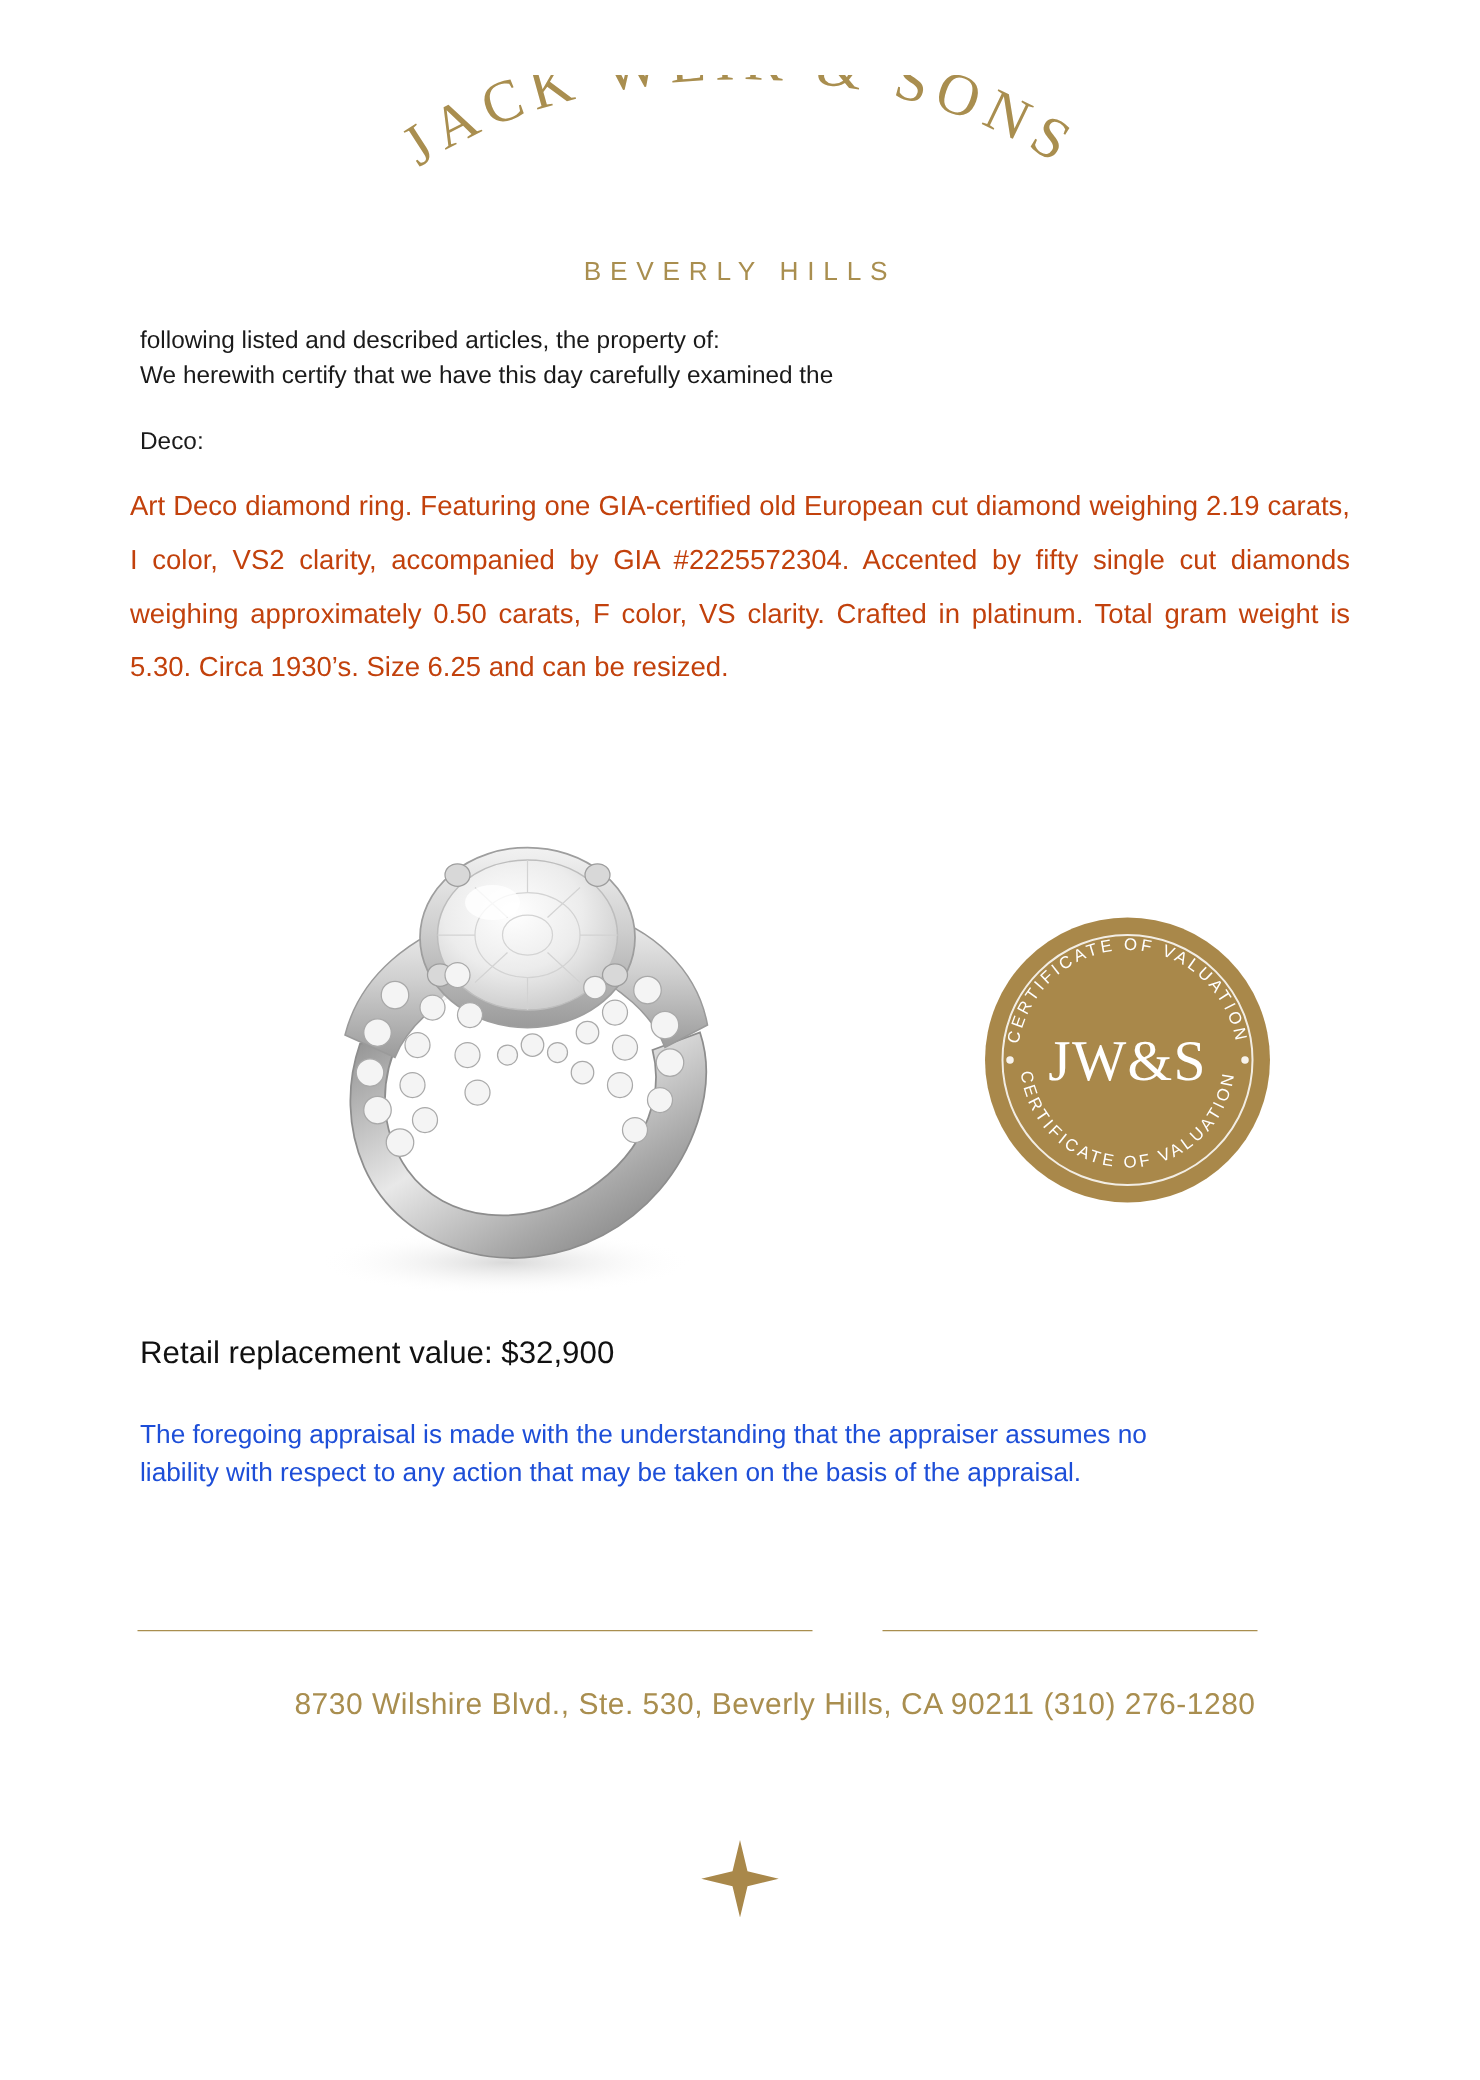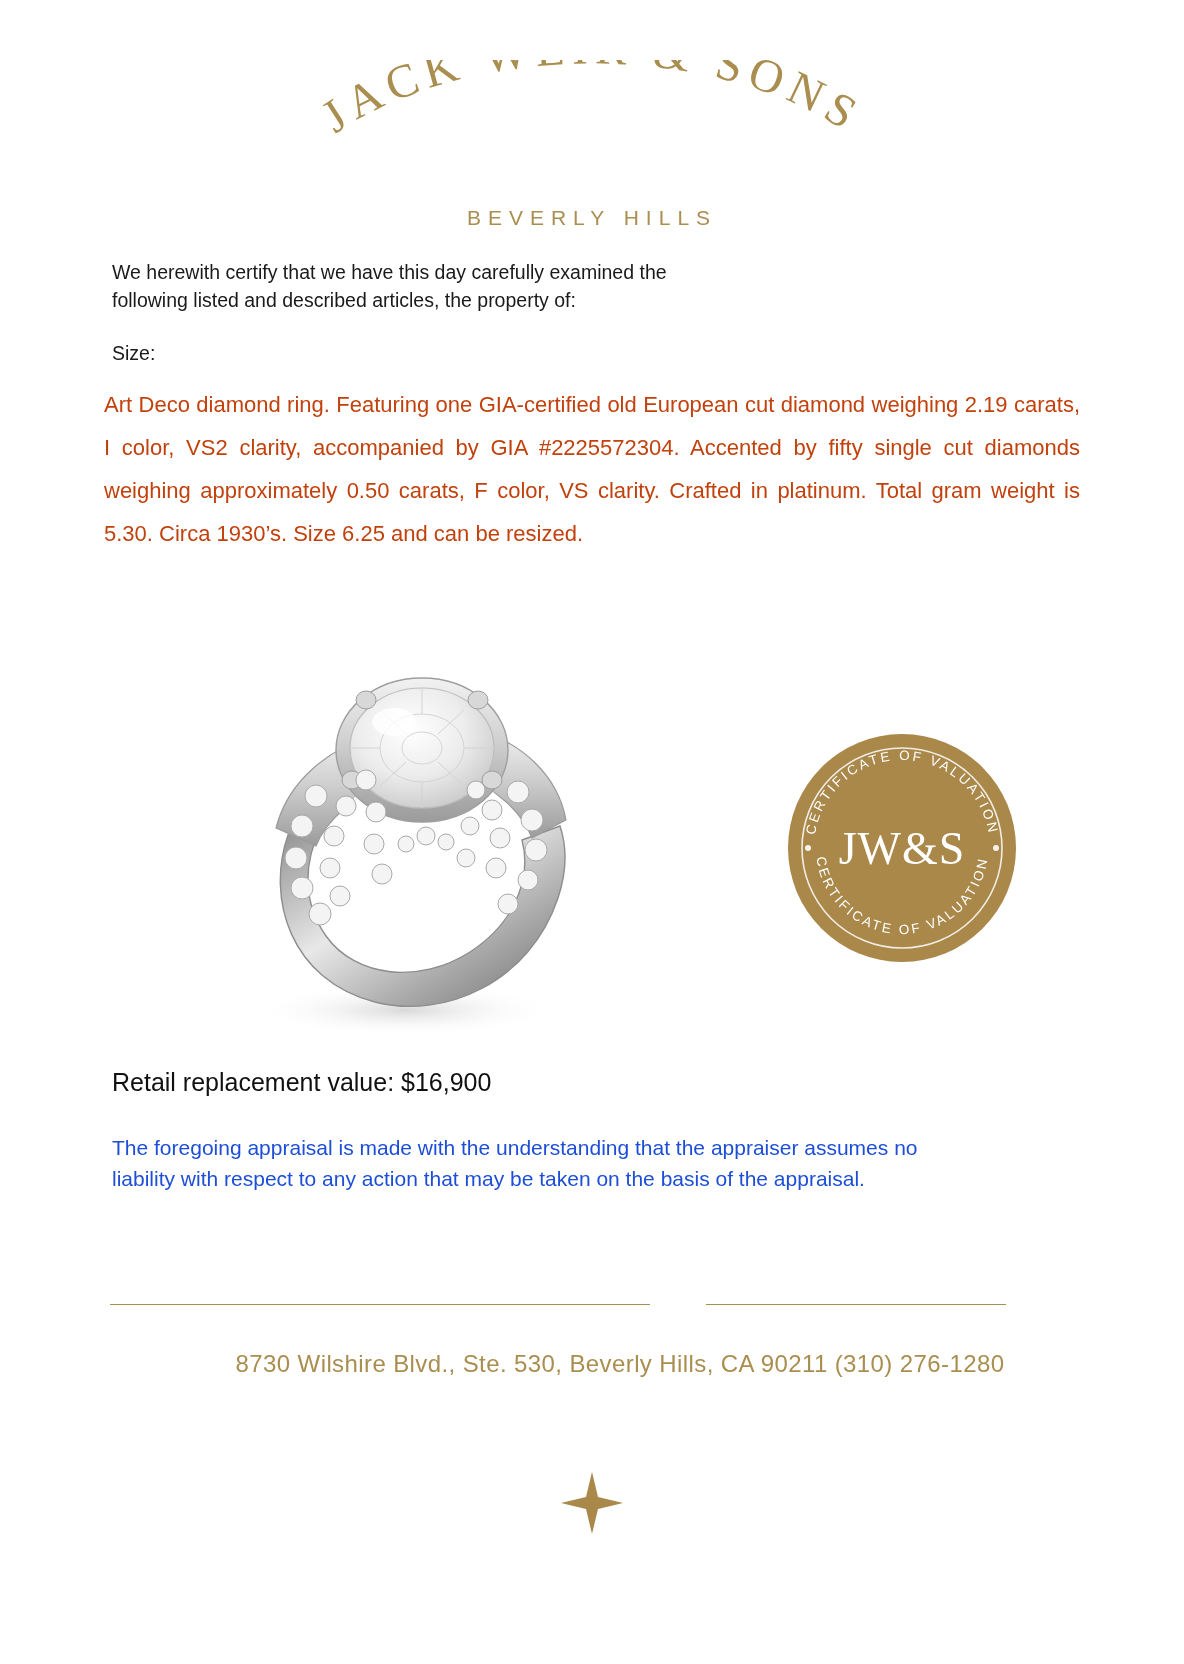--- a/index.html
+++ b/index.html
@@ -146,26 +146,26 @@
     </defs>
     <text font-family="'Liberation Serif', serif" font-size="47" fill="#a98e4f" letter-spacing="7">
       <textPath href="#arcpath" startOffset="50%" text-anchor="middle">JACK WEIR &amp; SONS</textPath>
     </text>
   </svg>
   <div class="brand-sub">BEVERLY HILLS</div>
 </div>
 
 <div class="content">
   <div class="intro">
+    <div>following listed and described articles, the property of:</div>
     <div>We herewith certify that we have this day carefully examined the</div>
-    <div>following listed and described articles, the property of:</div>
   </div>
 
   <div class="fields">
-    <div>Size:</div>
+    <div>Deco:</div>
   </div>
 
   <div class="desc">Art Deco diamond ring. Featuring one GIA-certified old European cut diamond weighing 2.19 carats, I color, VS2 clarity, accompanied by GIA #2225572304. Accented by fifty single cut diamonds weighing approximately 0.50 carats, F color, VS clarity. Crafted in platinum. Total gram weight is 5.30. Circa 1930’s. Size 6.25 and can be resized.</div>
 </div>
 
 <div class="photo-area">
   <svg class="ring-svg" width="470" height="430" viewBox="0 0 470 430">
     <defs>
       <radialGradient id="stoneGrad" cx="42%" cy="35%" r="70%">
         <stop offset="0%" stop-color="#ffffff"></stop>
@@ -284,21 +284,21 @@
       <textPath href="#sealBottom" startOffset="50%" text-anchor="middle">CERTIFICATE OF VALUATION</textPath>
     </text>
     <text x="116" y="132" text-anchor="middle" font-family="'Liberation Serif', serif" font-size="46" fill="#ffffff" letter-spacing="1">JW&amp;S</text>
     <g fill="#ffffff" opacity="0.9">
       <circle cx="22" cy="116" r="3"></circle>
       <circle cx="210" cy="116" r="3"></circle>
     </g>
   </svg>
 </div>
 
-<div class="value-line">Retail replacement value: $16,900</div>
+<div class="value-line">Retail replacement value: $32,900</div>
 
 <div class="disclaimer">The foregoing appraisal is made with the understanding that the appraiser assumes no liability with respect to any action that may be taken on the basis of the appraisal.</div>
 
 <div class="sig-rule left"></div>
 <div class="sig-rule right"></div>
 
 <div class="footer-address">8730 Wilshire Blvd., Ste. 530, Beverly Hills, CA 90211 (310) 276-1280</div>
 
 <div class="star-wrap">
   <svg width="70" height="70" viewBox="0 0 70 70">

